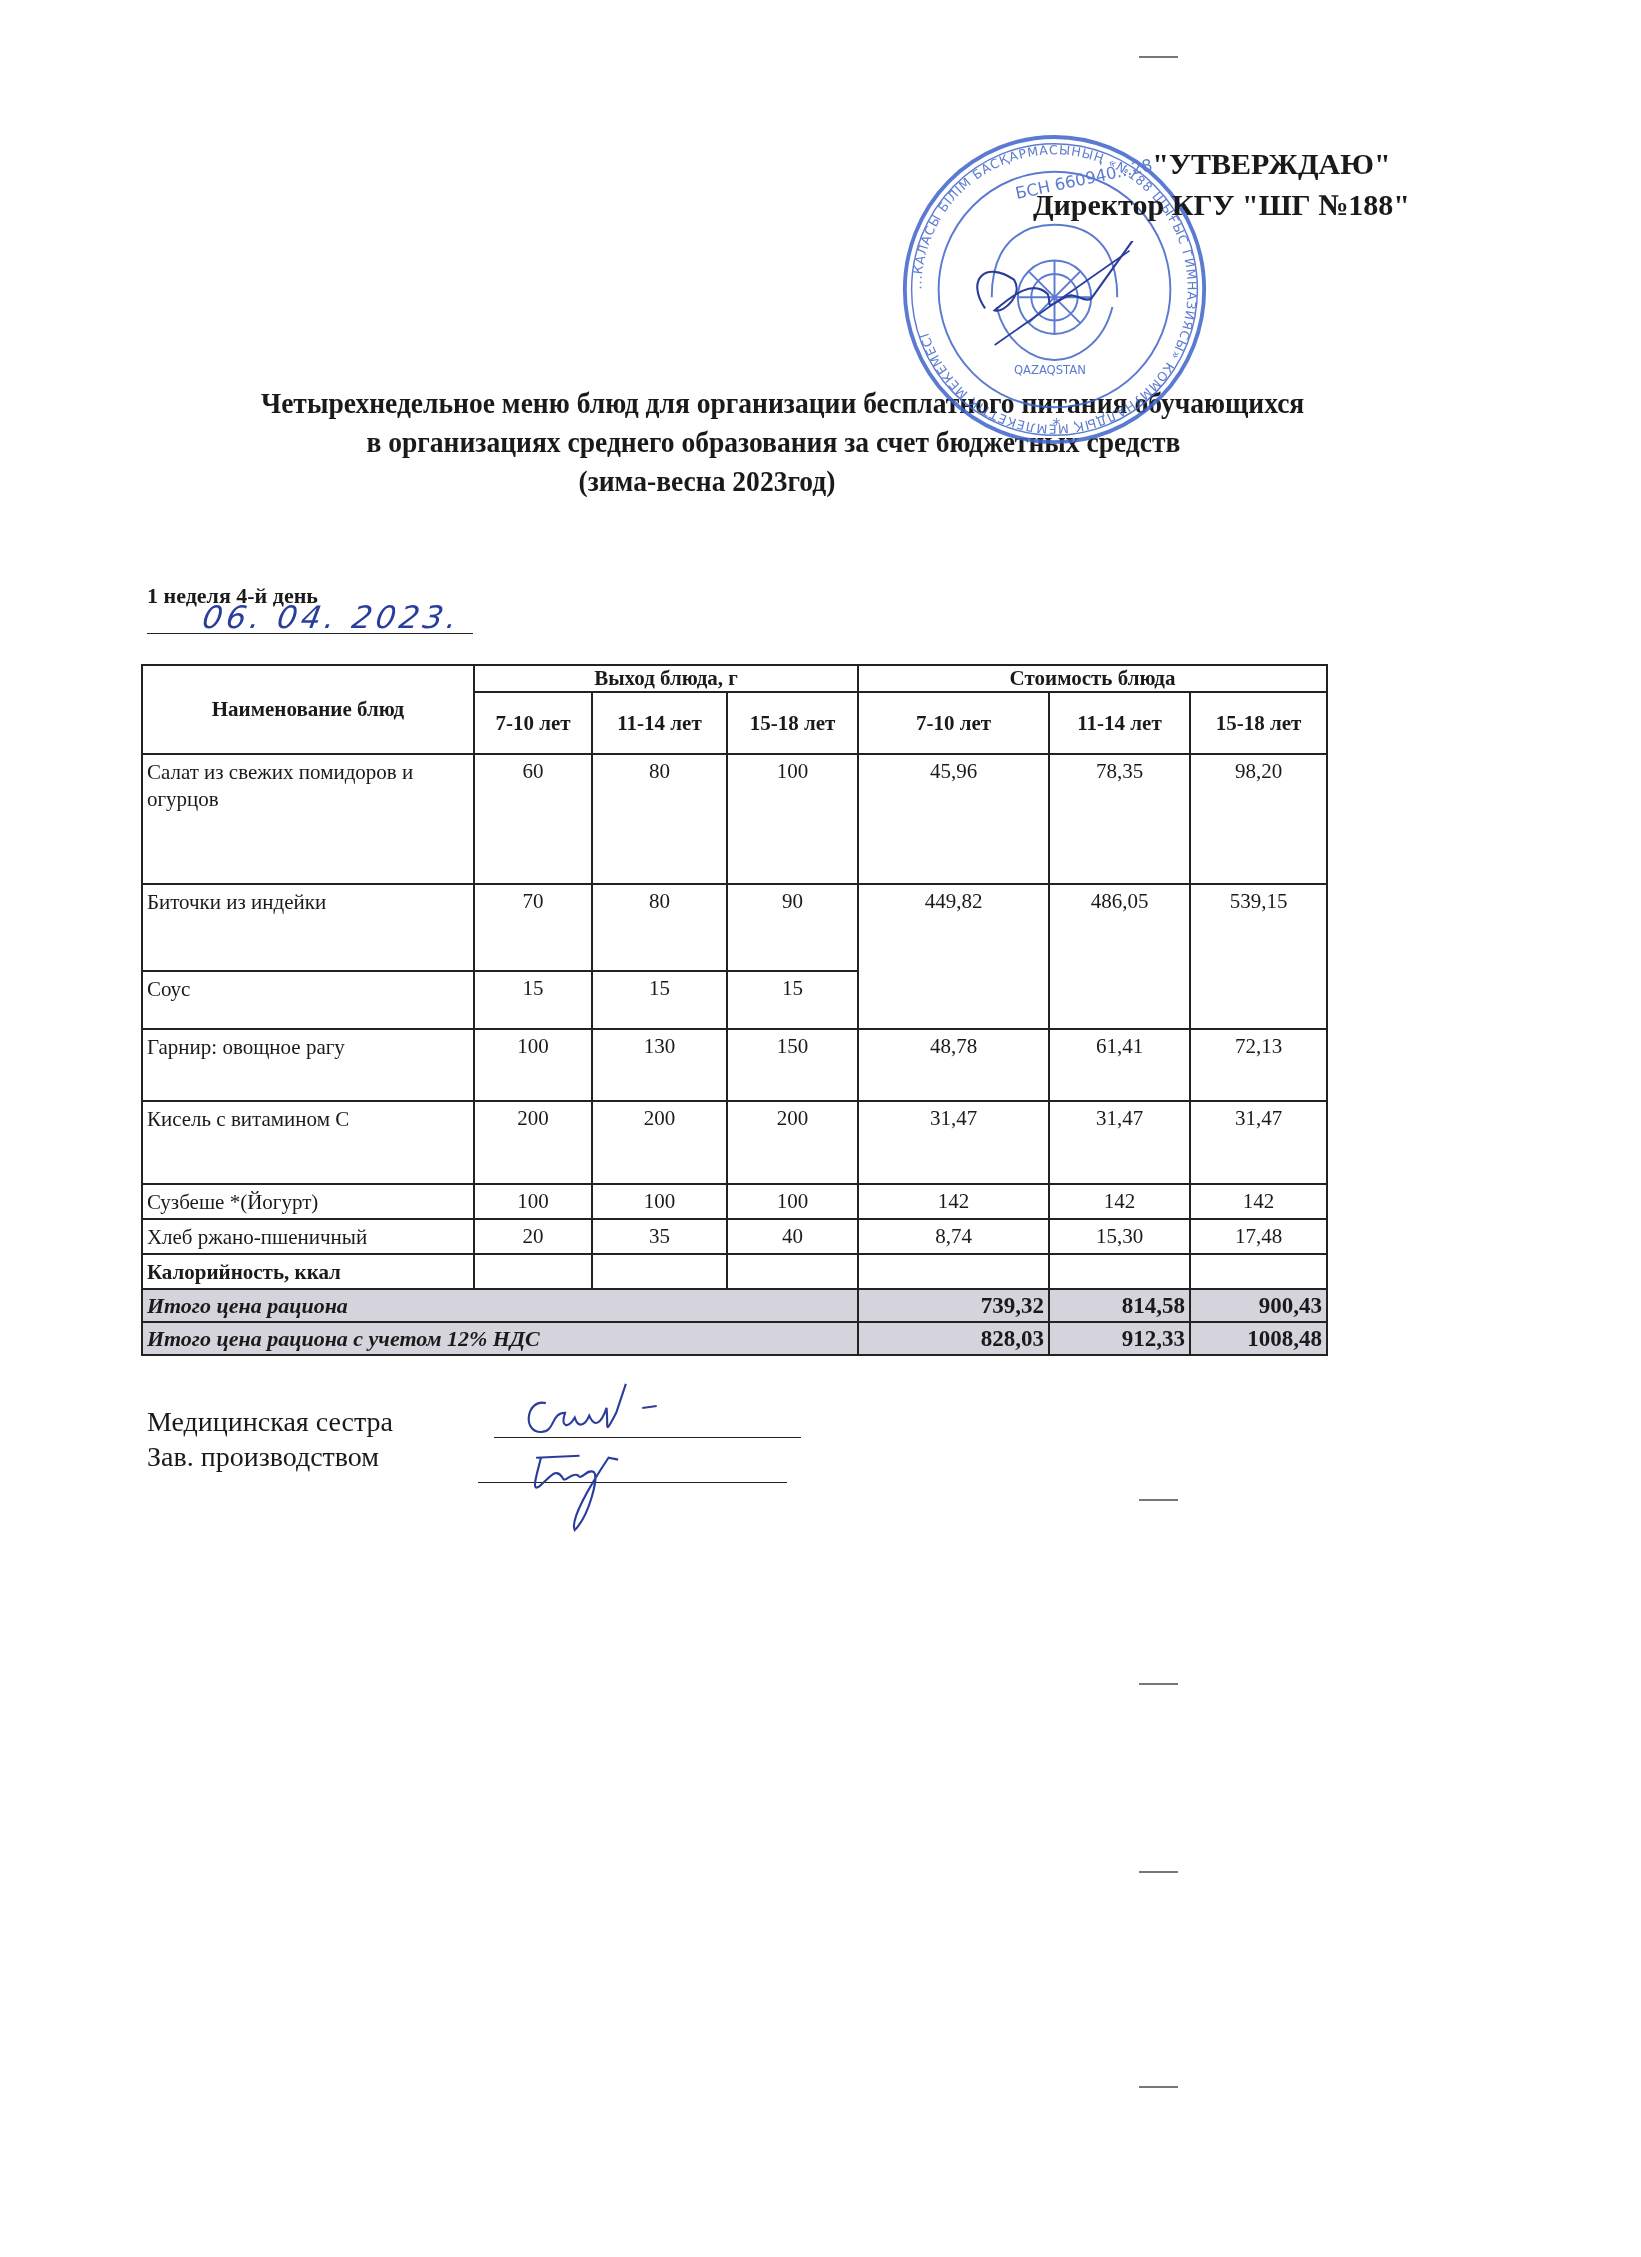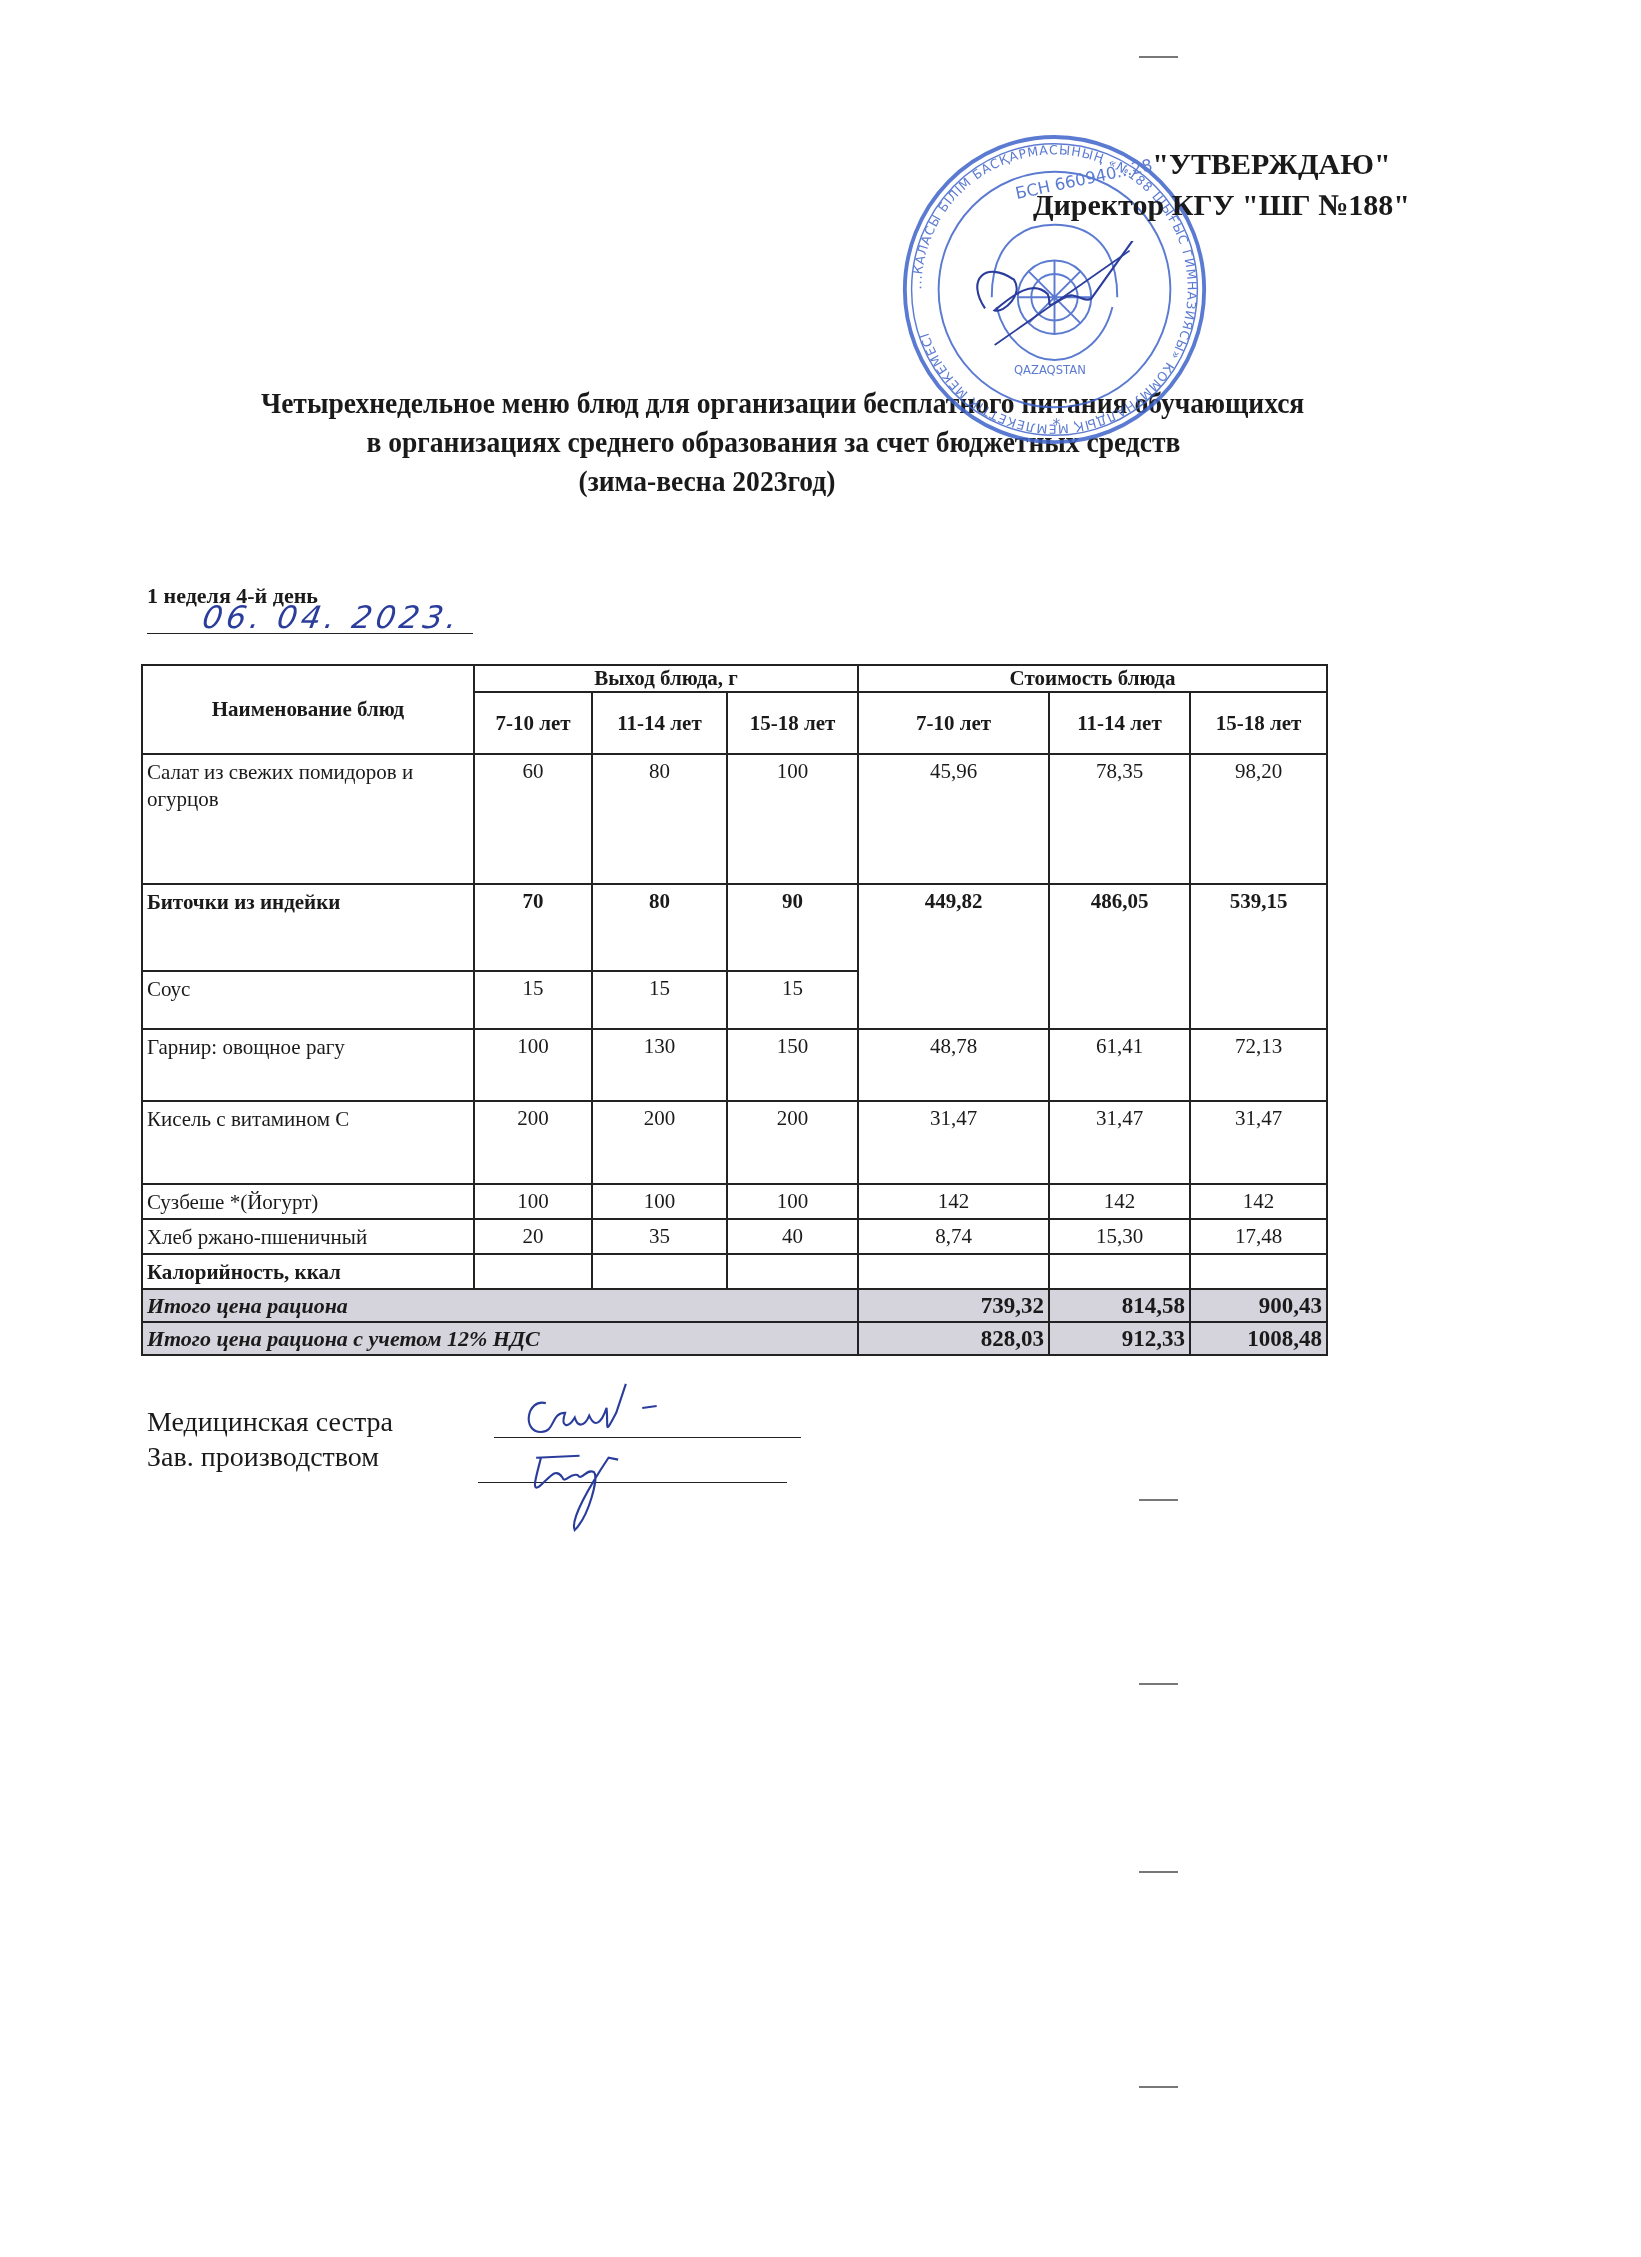--- a/index.html
+++ b/index.html
@@ -113,21 +113,21 @@
   </tr>
   <tr style="height:130px;">
     <td class="name">Салат из свежих помидоров и огурцов</td>
     <td class="num">60</td>
     <td class="num">80</td>
     <td class="num">100</td>
     <td class="num">45,96</td>
     <td class="num">78,35</td>
     <td class="num">98,20</td>
   </tr>
-  <tr style="height:87px;font-weight:bold;">
+  <tr style="height:87px;">
     <td class="name">Биточки из индейки</td>
     <td class="num">70</td>
     <td class="num">80</td>
     <td class="num">90</td>
     <td class="num" rowspan="2">449,82</td>
     <td class="num" rowspan="2">486,05</td>
     <td class="num" rowspan="2">539,15</td>
   </tr>
   <tr style="height:58px;">
     <td class="name">Соус</td>

